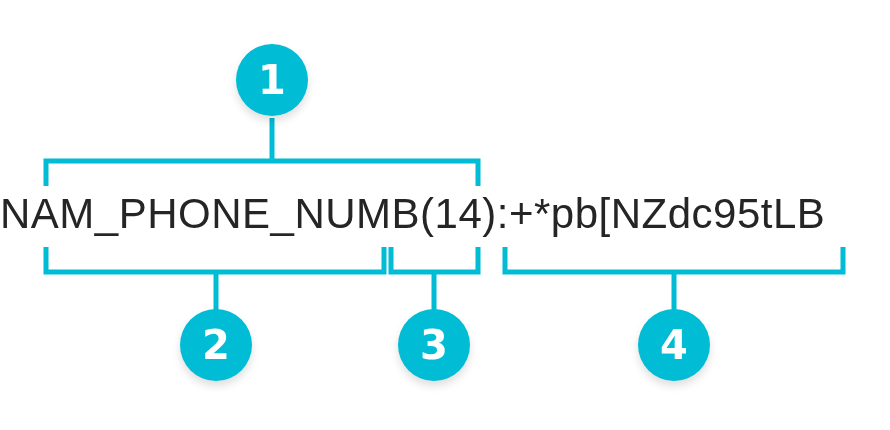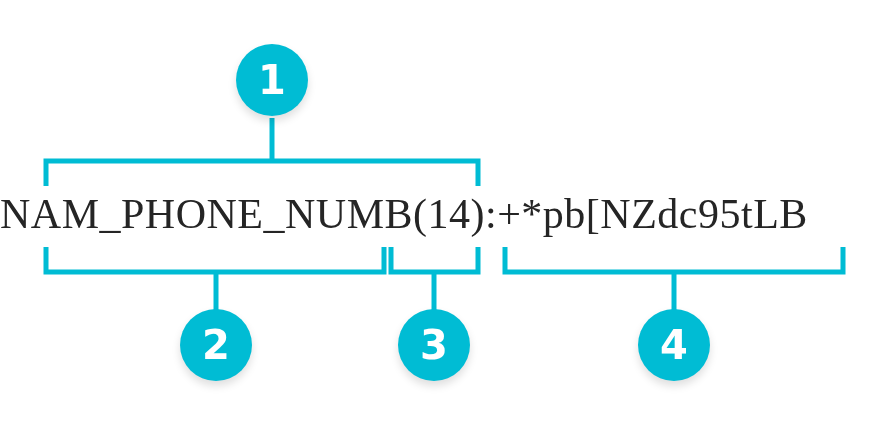--- a/index.html
+++ b/index.html
@@ -27,21 +27,21 @@
     display: block;
   }
   .code-string {
     position: absolute;
     left: 0;
     top: 183px;
     width: 786px;
     height: 62px;
     line-height: 62px;
     text-align: right;
-    font-family: Liberation Serif, serif;
+    font-family: Liberation Sans, sans-serif;
     font-size: 42px;
     letter-spacing: 0.5px;
     color: #252525;
     white-space: pre;
     user-select: text;
   }
   .marker {
     position: absolute;
     width: 72px;
     height: 72px;

